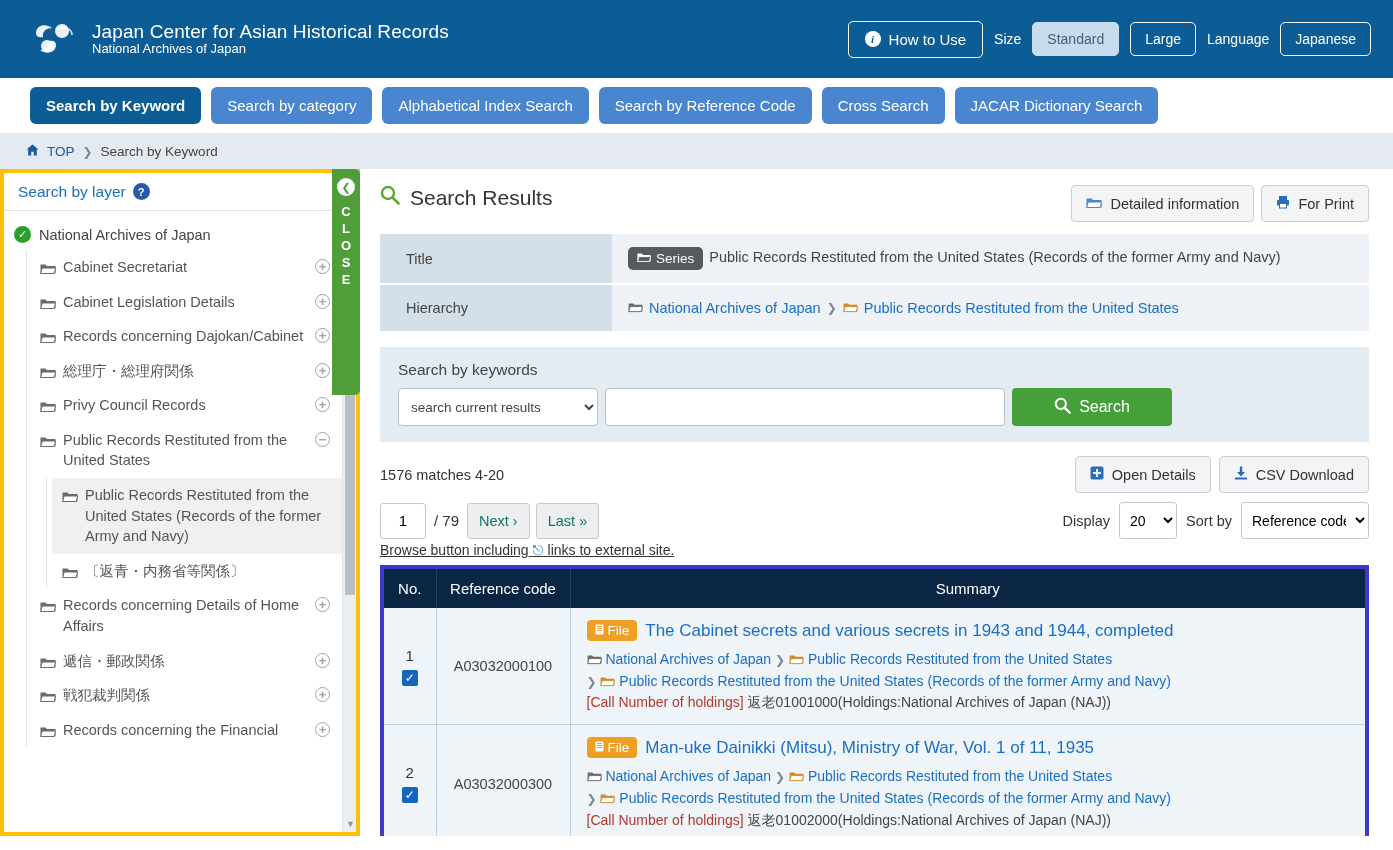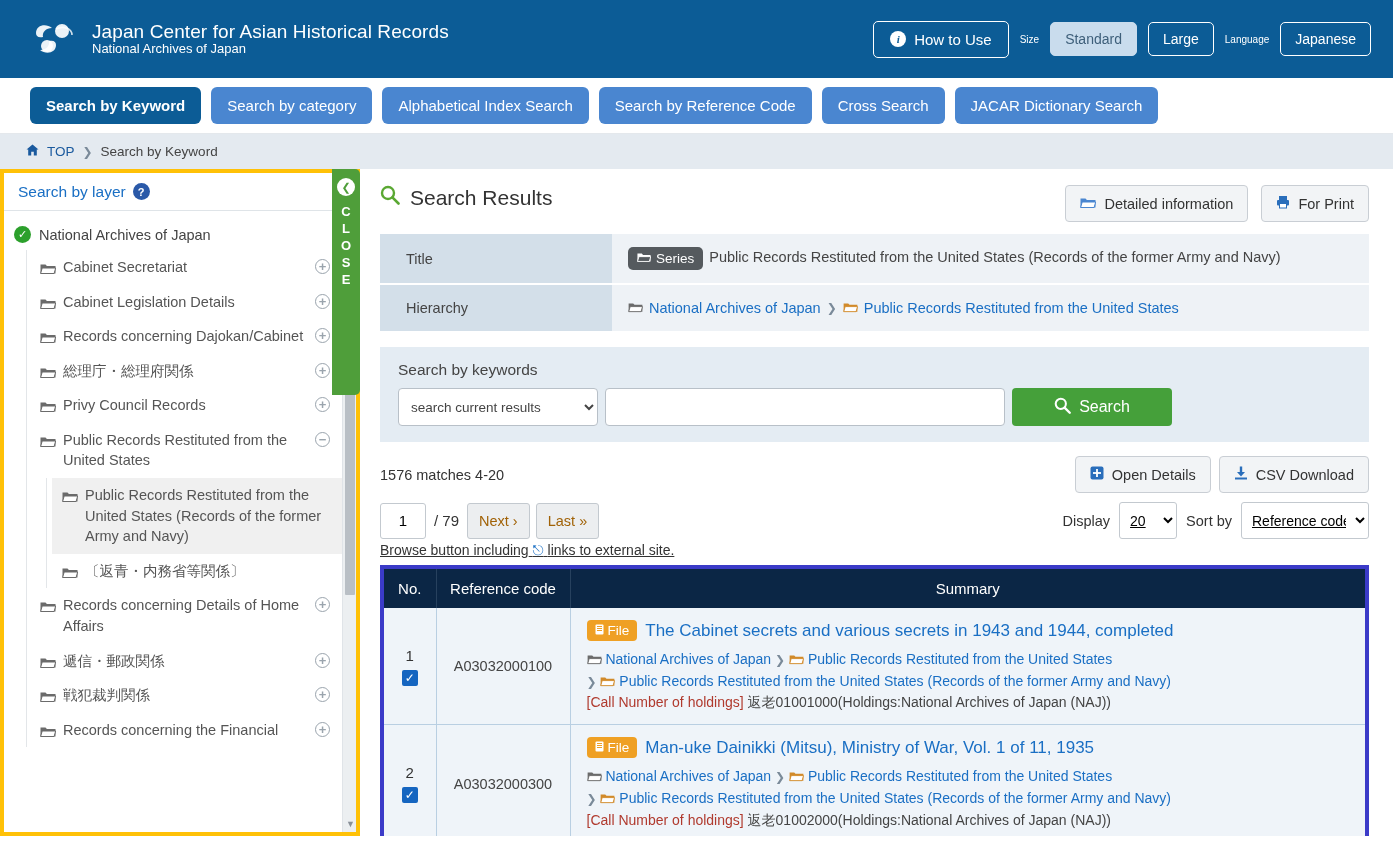--- a/index.html
+++ b/index.html
@@ -25,21 +25,21 @@
 
   .header-right { display:flex; align-items:center; gap:11px; }
   .hdr-btn {
     border:1px solid #ffffff; border-radius:5px; color:#fff;
     background:transparent; font-size:15px; padding:9px 16px;
     display:flex; align-items:center; gap:8px; cursor:pointer;
     font-family:"Liberation Sans", sans-serif;
   }
   .hdr-btn.small { padding:8px 14px; font-size:14px; }
   .hdr-btn.active { background:#c9dced; color:#3e5f7a; border-color:#c9dced; }
-  .hdr-label { color:#fff; font-size:10px; }
+  .hdr-label { color:#fff; font-size:14px; }
   .info-circle {
     width:16px; height:16px; border-radius:50%; background:#fff; color:#0c5c96;
     font-size:11px; font-weight:bold; display:flex; align-items:center;
     justify-content:center; font-style:italic; font-family:"Liberation Serif", serif;
   }
 
   
   .nav {
     background:#fff; padding:9px 0 9px 30px; display:flex; gap:10px;
     border-bottom:1px solid #e4e8ec;
@@ -130,21 +130,21 @@
   .close-text {
     color:#fff; font-size:13px; letter-spacing:2px; writing-mode:vertical-rl;
     text-orientation:upright; font-weight:bold;
   }
 
   
   .main { flex:1; padding:16px 24px 0 20px; overflow:hidden; position:relative; }
   .sr-head { display:flex; align-items:flex-start; justify-content:space-between; margin-bottom:12px; }
   .sr-title { display:flex; align-items:center; gap:10px; font-size:21px; color:#333; }
   .sr-title .mag { color:#5aa832; font-size:22px; font-weight:bold; }
-  .sr-actions { display:flex; gap:13px; }
+  .sr-actions { display:flex; gap:7px; }
   .act-btn {
     background:#f2f4f6; border:1px solid #c9ced4; border-radius:4px; padding:9px 14px;
     font-size:14.5px; color:#333; display:flex; align-items:center; gap:8px; cursor:pointer;
     font-family:"Liberation Sans", sans-serif;
   }
 
   
   .info-table { width:100%; border-collapse:collapse; margin-bottom:14px; }
   .info-table tr { border-bottom:2px solid #ffffff; }
   .info-table td.k {
@@ -182,27 +182,27 @@
   .cnt-btns { display:flex; gap:8px; }
   .page-row { display:flex; align-items:center; justify-content:space-between; margin-bottom:3px; }
   .pager { display:flex; align-items:center; gap:6px; }
   .pg-input {
     width:46px; height:36px; border:1px solid #c3c9cf; border-radius:3px; text-align:center;
     font-size:15px; font-family:"Liberation Sans", sans-serif;
   }
   .pg-of { font-size:15px; color:#333; margin:0 2px; }
   .pg-btn {
     background:#eceef0; border:1px solid #c3c9cf; border-radius:3px; height:36px; padding:0 11px;
-    font-size:14.5px; color:#a16207; cursor:pointer; display:flex; align-items:center; gap:4px;
+    font-size:14.5px; color:#0f766e; cursor:pointer; display:flex; align-items:center; gap:4px;
     font-family:"Liberation Sans", sans-serif;
   }
   .disp-row { display:flex; align-items:center; gap:9px; font-size:14.5px; color:#333; }
   .sel-sm {
     height:37px; border:1px solid #c3c9cf; border-radius:3px; background:#fff; font-size:14px;
-    padding:0 6px; font-family:"Liberation Sans", sans-serif;text-decoration:underline;
+    padding:0 6px; font-family:"Liberation Sans", sans-serif;
   }
   .browse-note { font-size:14px; color:#333; text-decoration:underline; margin-bottom:6px; display:inline-block;}
   .ext-ic { color:#1a6fc4; }
 
   
   .res-wrap { border:4px solid #3b3bc8; }
   .res-table { width:100%; border-collapse:collapse; table-layout:fixed; }
   .res-table thead th {
     background:#0b2645; color:#fff; font-size:15px; font-weight:normal; padding:11px 0; text-align:center;
     border-right:1px solid #27415e;

